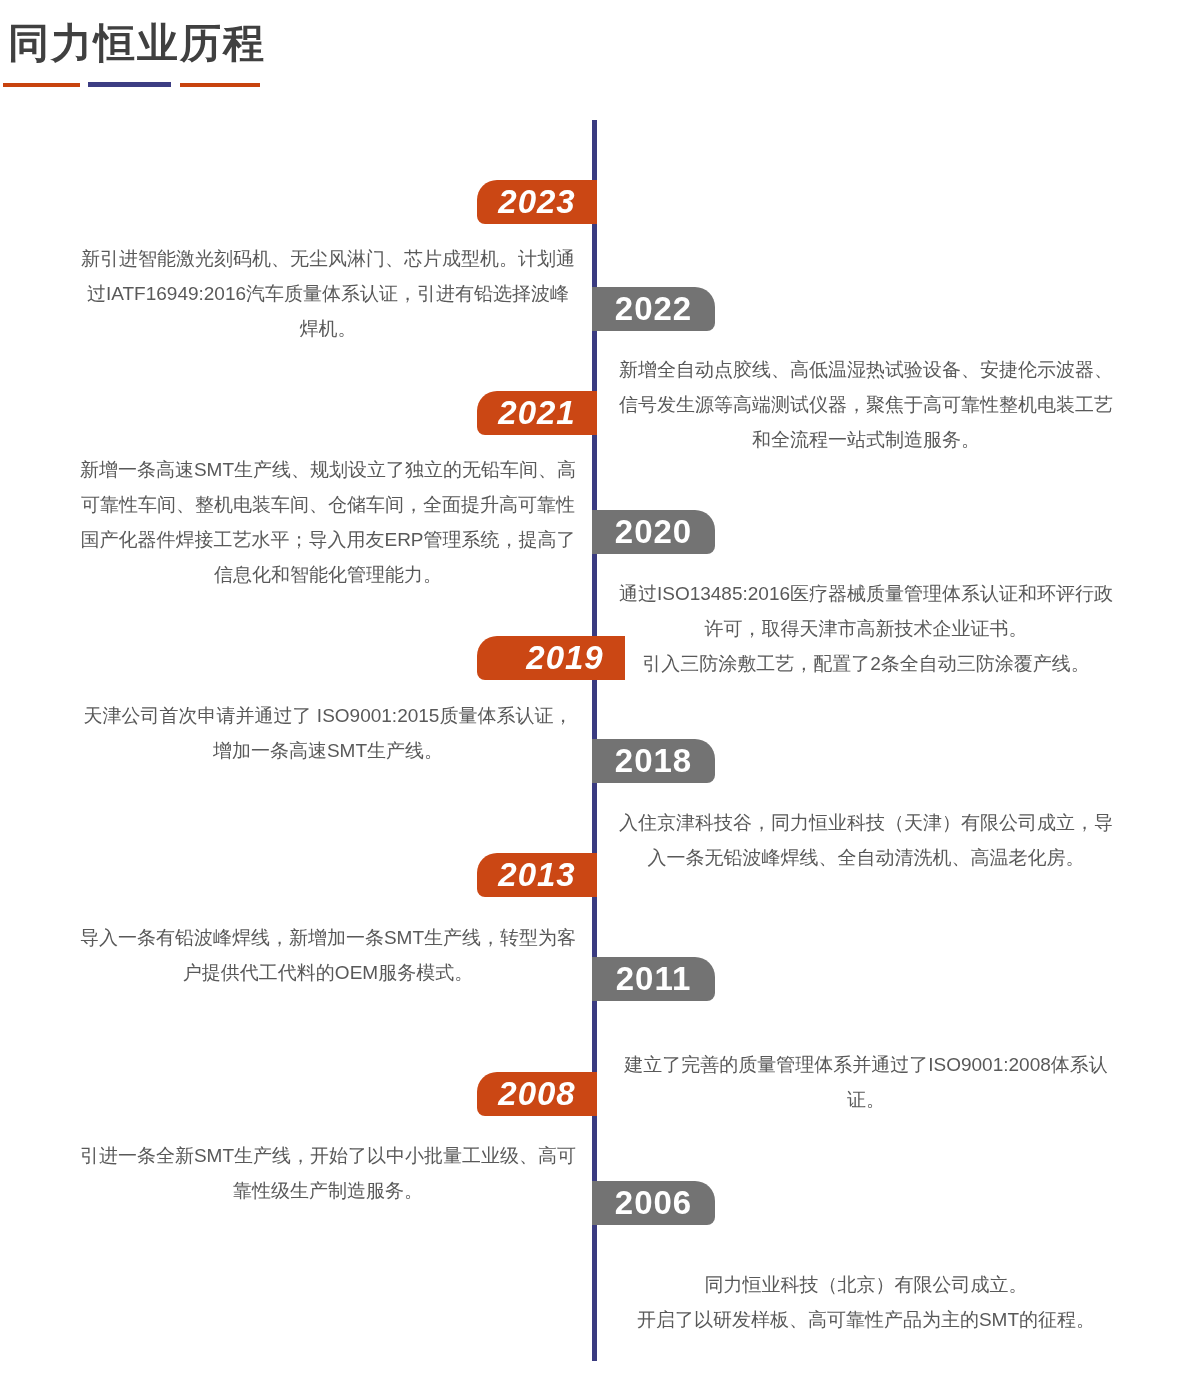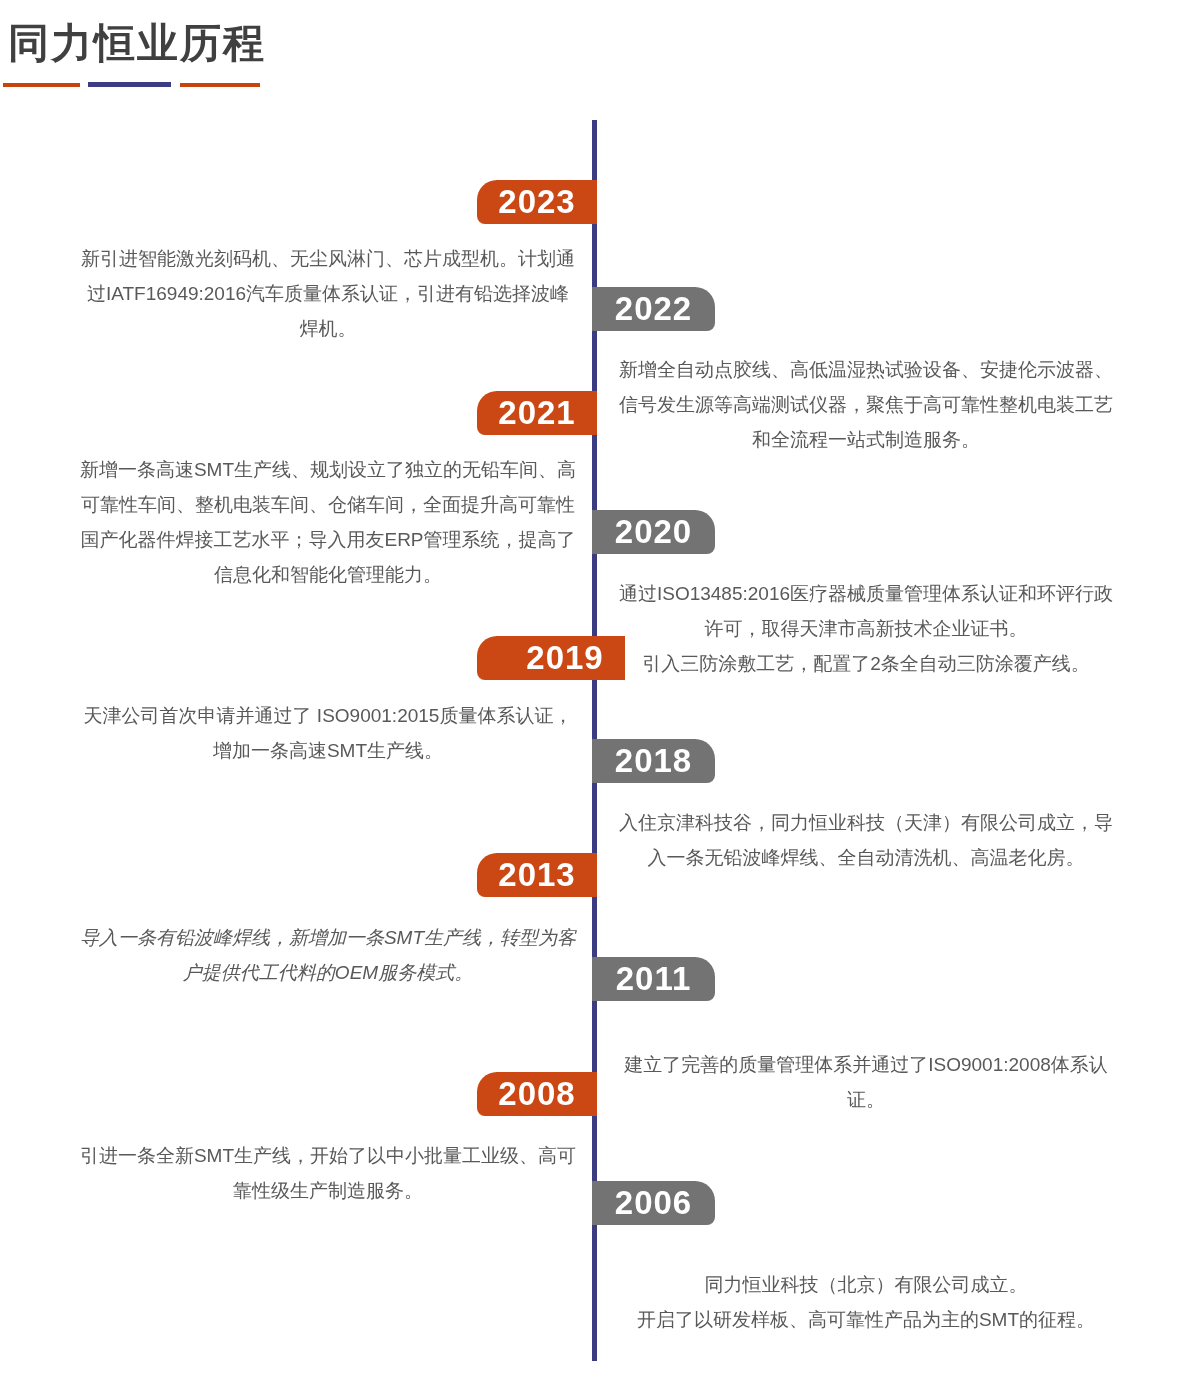--- a/index.html
+++ b/index.html
@@ -20,21 +20,21 @@
   .bar.navy   { background:#3C3D83; height:5px; top:82px; }
   .axis {
     position:absolute; left:592px; top:120px;
     width:5px; height:1241px; background:#3A3B80;
   }
   .badge {
     position:absolute; height:44px; line-height:44px;
     text-align:center; color:#ffffff;
     font-weight:bold; font-size:33px; letter-spacing:1px;
   }
-  .badge.left  { left:477px; width:120px; background:#CB4714; border-radius:20px 0 0 8px; }
+  .badge.left  { left:477px; width:120px; background:#CB4714; border-radius:20px 0 0 8px;font-style:italic; }
   .badge.right { left:592px; width:123px; background:#737373; border-radius:0 20px 8px 0; }
   .desc {
     position:absolute; font-size:19px; line-height:35px;
     color:#595959; white-space:pre-line; text-align:center;
   }
   .desc.left  { left:78px;  width:500px; }
   .desc.right { left:612px; width:508px; }
 </style>
 </head>
 <body>
@@ -75,21 +75,21 @@
   <div class="desc left" style="top:698px;">天津公司首次申请并通过了 ISO9001:2015质量体系认证，增加一条高速SMT生产线。</div>
 
   <div class="badge right" style="top:739px;">
     <span>2018</span>
   </div>
   <div class="desc right" style="top:805px;">入住京津科技谷，同力恒业科技（天津）有限公司成立，导入一条无铅波峰焊线、全自动清洗机、高温老化房。</div>
 
   <div class="badge left" style="top:853px;">
     <span>2013</span>
   </div>
-  <div class="desc left" style="top:920px;font-style:italic;">导入一条有铅波峰焊线，新增加一条SMT生产线，转型为客户提供代工代料的OEM服务模式。</div>
+  <div class="desc left" style="top:920px;">导入一条有铅波峰焊线，新增加一条SMT生产线，转型为客户提供代工代料的OEM服务模式。</div>
 
   <div class="badge right" style="top:957px;">
     <span>2011</span>
   </div>
   <div class="desc right" style="top:1023px;margin-top:24px;">建立了完善的质量管理体系并通过了ISO9001:2008体系认证。</div>
 
   <div class="badge left" style="top:1072px;">
     <span>2008</span>
   </div>
   <div class="desc left" style="top:1138px;">引进一条全新SMT生产线，开始了以中小批量工业级、高可靠性级生产制造服务。</div>

